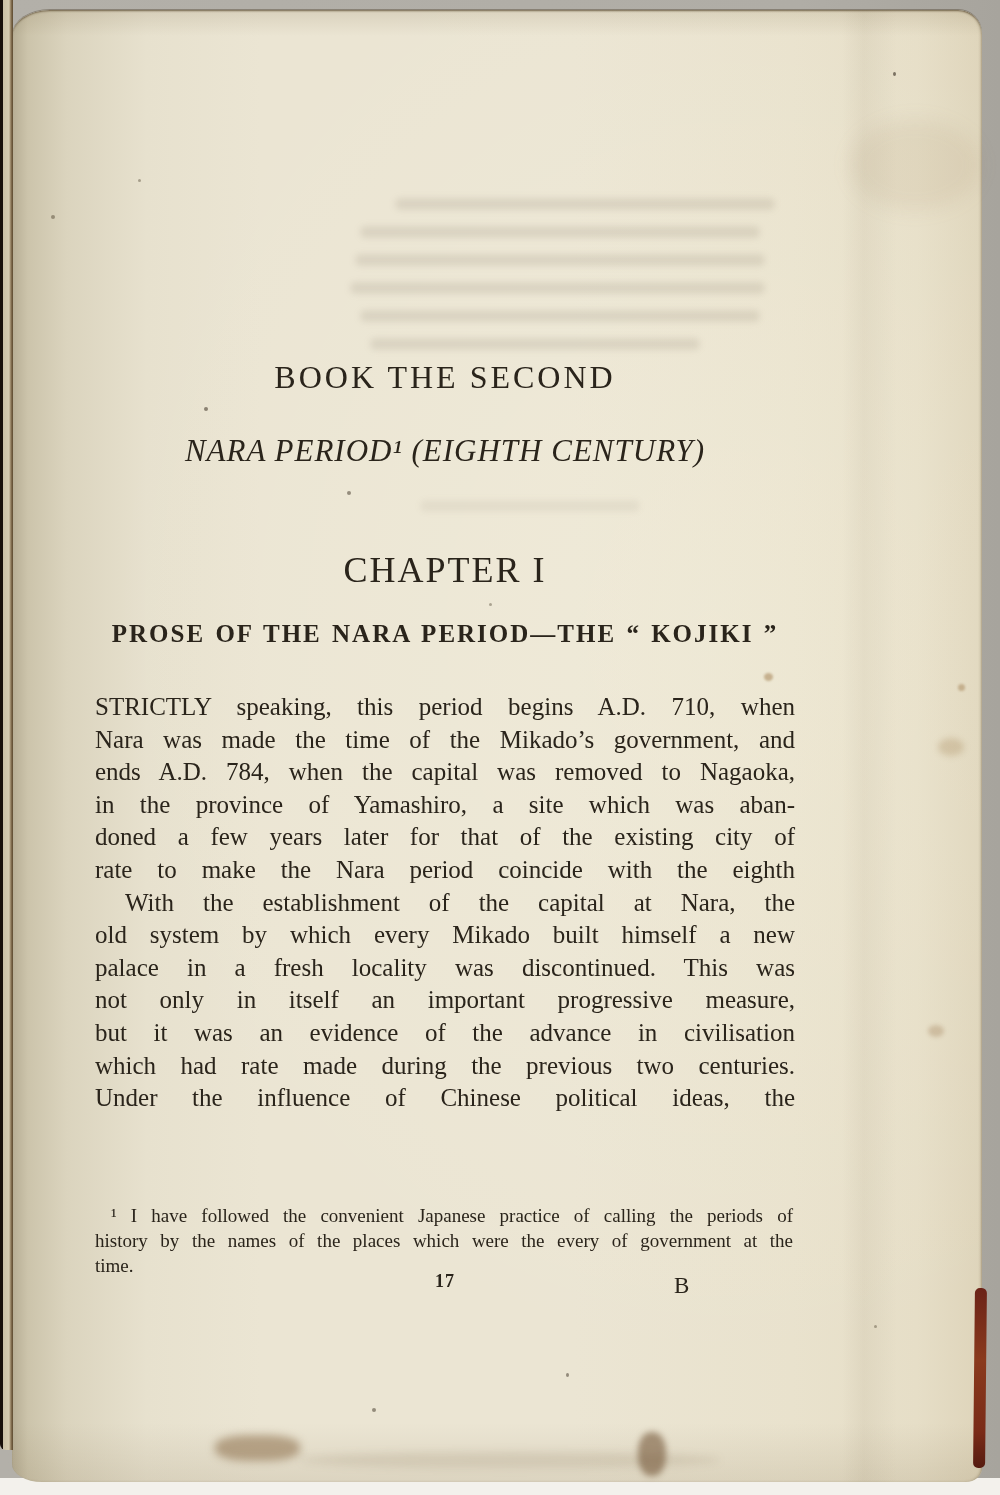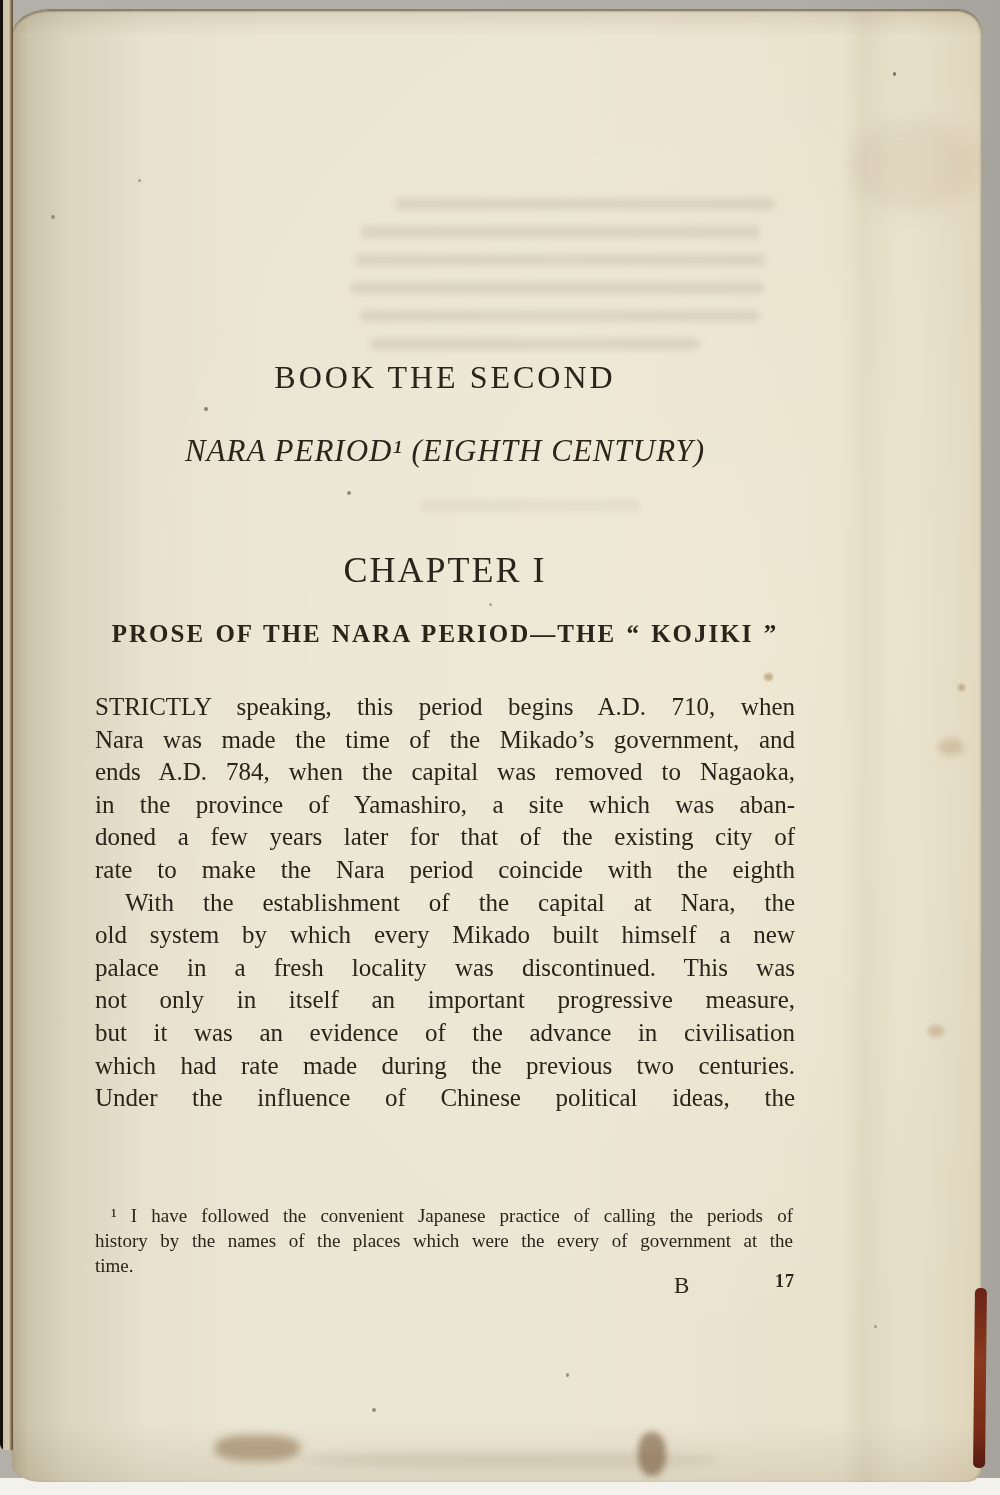--- a/index.html
+++ b/index.html
@@ -50,21 +50,21 @@
     font-size:25px;line-height:32.6px;
   }
   .footnote{
     position:absolute;left:95px;top:1197px;width:698px;
     font-size:19px;line-height:25px;margin-top:6px;
   }
   .line{text-align:justify;text-align-last:justify;}
   .line.flush{text-align-last:left;}
   .line.indent{text-indent:30px;}
   .footnote .line.indent{text-indent:16px;}
-  .page-number{position:absolute;left:95px;width:700px;top:1271px;text-align:right;font-size:18px;font-weight:bold;letter-spacing:1px;}
+  .page-number{position:absolute;left:95px;width:700px;top:1271px;text-align:center;font-size:18px;font-weight:bold;letter-spacing:1px;}
   .signature-mark{position:absolute;left:674px;top:1273px;font-size:23px;}
 </style>
 </head>
 <body>
 
 <div class="surface-bottom"></div>
 <div class="page"></div>
 <div class="facing-page-edge"></div>
 <div class="cover-edge"></div>
 

